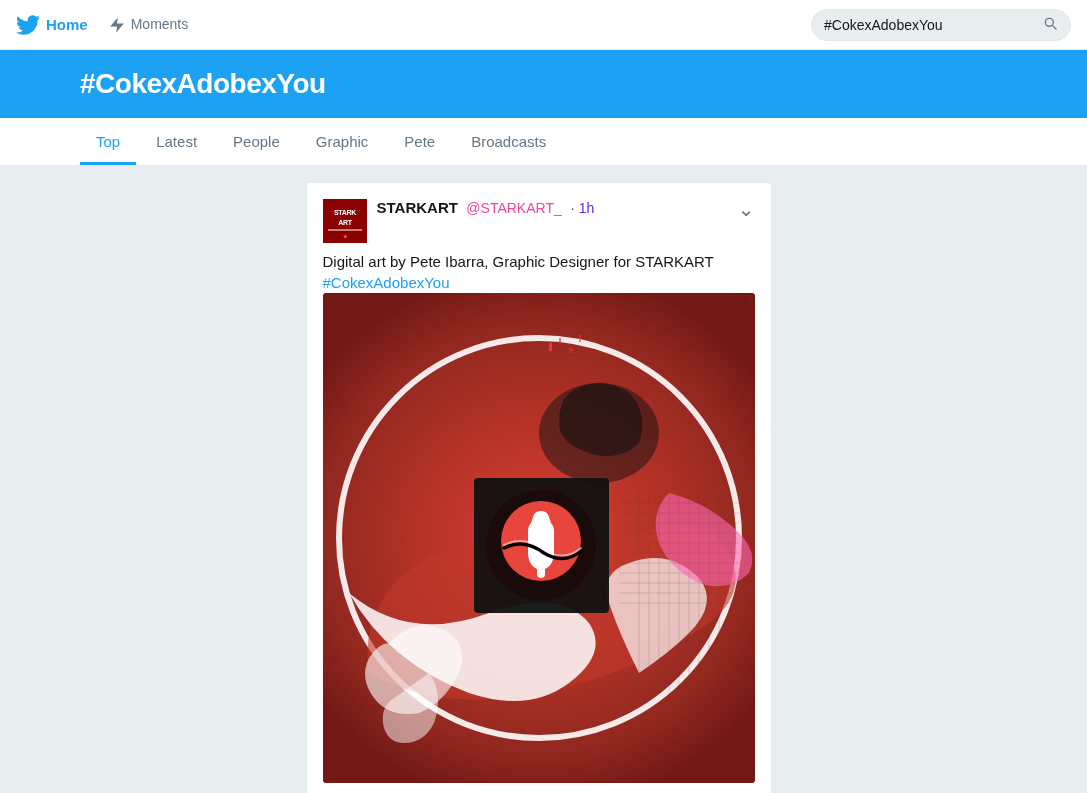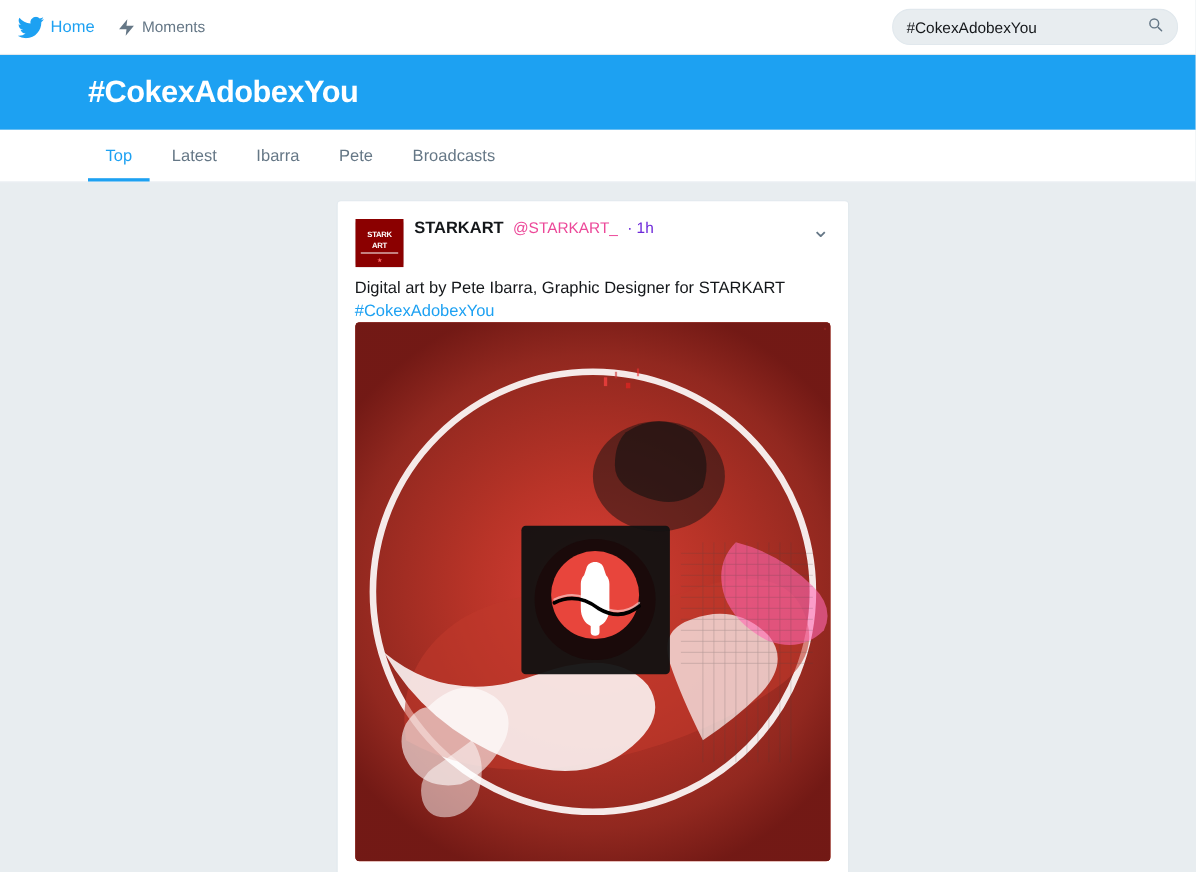--- a/index.html
+++ b/index.html
@@ -9,21 +9,21 @@
     #top-nav {
       background: #fff;
       border-bottom: 1px solid #e1e8ed;
       height: 50px;
       display: flex;
       align-items: center;
       padding: 0 16px;
       gap: 20px;
     }
     #twitter-logo {
-      display: flex; align-items: center; gap: 6px; color: #1da1f2; font-weight: normal; font-size: 15px; cursor: pointer;
+      display: flex; align-items: center; gap: 6px; color: #1da1f2; font-weight: bold; font-size: 15px; cursor: pointer;
     }
     #twitter-bird {
       width: 24px; height: 20px;
     }
     #moments-link {
       display: flex; align-items: flex-start; gap: 5px; color: #657786; font-size: 14px; cursor: pointer; text-decoration: none;
     }
     #search-container {
       margin-left: auto;
       display: flex;
@@ -176,21 +176,22 @@
   </div>
 </div>
 
 <div id="hashtag-header">
   <h1 id="hashtag-title">#CokexAdobexYou</h1>
 </div>
 
 <div id="tabs-bar">
   <a class="tab active">Top</a>
   <a class="tab">Latest</a>
-  <a class="tab">Ibarra</a>
+  <a class="tab">People</a>
+  <a class="tab">Graphic</a>
   <a class="tab">Pete</a>
   <a class="tab">Broadcasts</a>
 </div>
 
 <div id="main-layout">
   <div id="left-sidebar"></div>
 
   <div id="center-feed">
 
     <div class="tweet-card">

